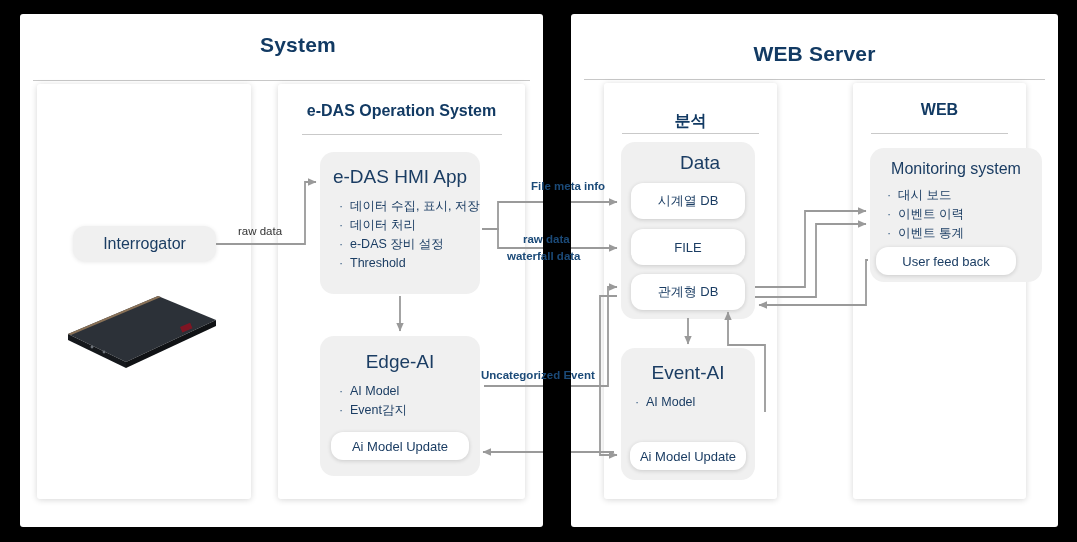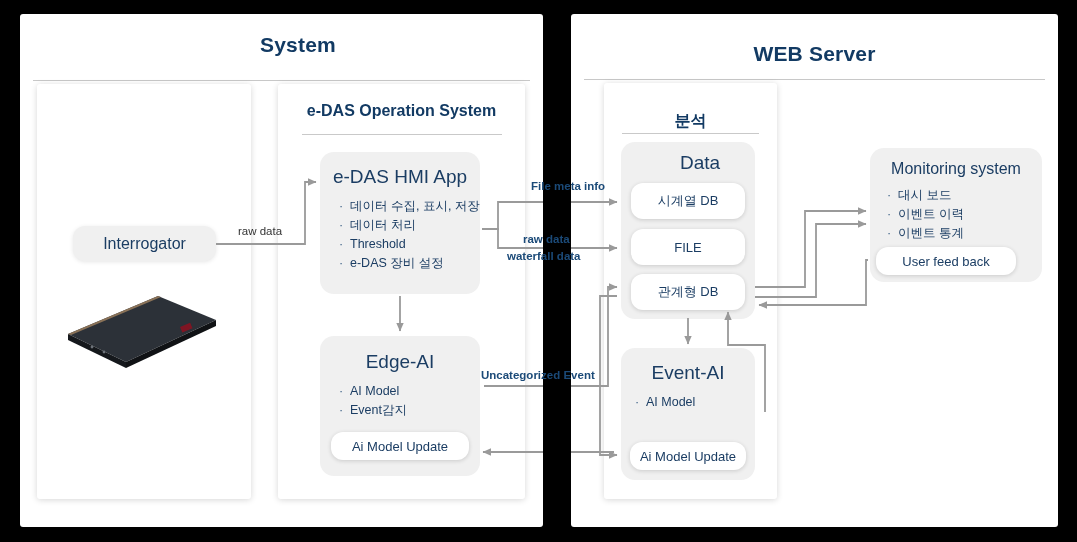--- a/index.html
+++ b/index.html
@@ -67,22 +67,22 @@
   <div class="subpanel" style="left:278px;top:84px;width:247px;height:415px;">
     <div class="sub-title" style="top:18px;">e-DAS Operation System</div>
     <div class="sub-rule" style="left:24px;top:50px;width:200px;"></div>
   </div>
 
   <div class="card" style="left:320px;top:152px;width:160px;height:142px;">
     <div class="card-title lg" style="top:14px;">e-DAS HMI App</div>
     <div class="bullets" style="left:19px;top:45px;">
       <div>데이터 수집, 표시, 저장</div>
       <div>데이터 처리</div>
+      <div>e-DAS 장비 설정</div>
       <div>Threshold</div>
-      <div>e-DAS 장비 설정</div>
     </div>
   </div>
 
   <div class="card" style="left:320px;top:336px;width:160px;height:140px;">
     <div class="card-title lg" style="top:15px;">Edge-AI</div>
     <div class="bullets" style="left:19px;top:46px;">
       <div>AI Model</div>
       <div>Event감지</div>
     </div>
     <div class="pill" style="left:11px;top:96px;width:138px;height:28px;">
@@ -116,20 +116,24 @@
   <div class="card" style="left:621px;top:348px;width:134px;height:132px;">
     <div class="card-title lg" style="top:14px;">Event-AI</div>
     <div class="bullets" style="left:14px;top:45px;">
       <div>AI Model</div>
     </div>
     <div class="pill" style="left:9px;top:94px;width:116px;height:28px;">
       <span>Ai Model Update</span>
     </div>
   </div>
 
+  <div class="subpanel" style="left:853px;top:83px;width:173px;height:416px;">
+    <div class="sub-title" style="top:18px;">WEB</div>
+    <div class="sub-rule" style="left:18px;top:50px;width:137px;"></div>
+  </div>
 
   <div class="card" style="left:870px;top:148px;width:172px;height:134px;">
     <div class="card-title" style="top:12px;font-size:16px;">Monitoring system</div>
     <div class="bullets" style="left:17px;top:38px;">
       <div>대시 보드</div>
       <div>이벤트 이력</div>
       <div>이벤트 통계</div>
     </div>
     <div class="pill" style="left:6px;top:99px;width:140px;height:28px;">
       <span>User feed back</span>

